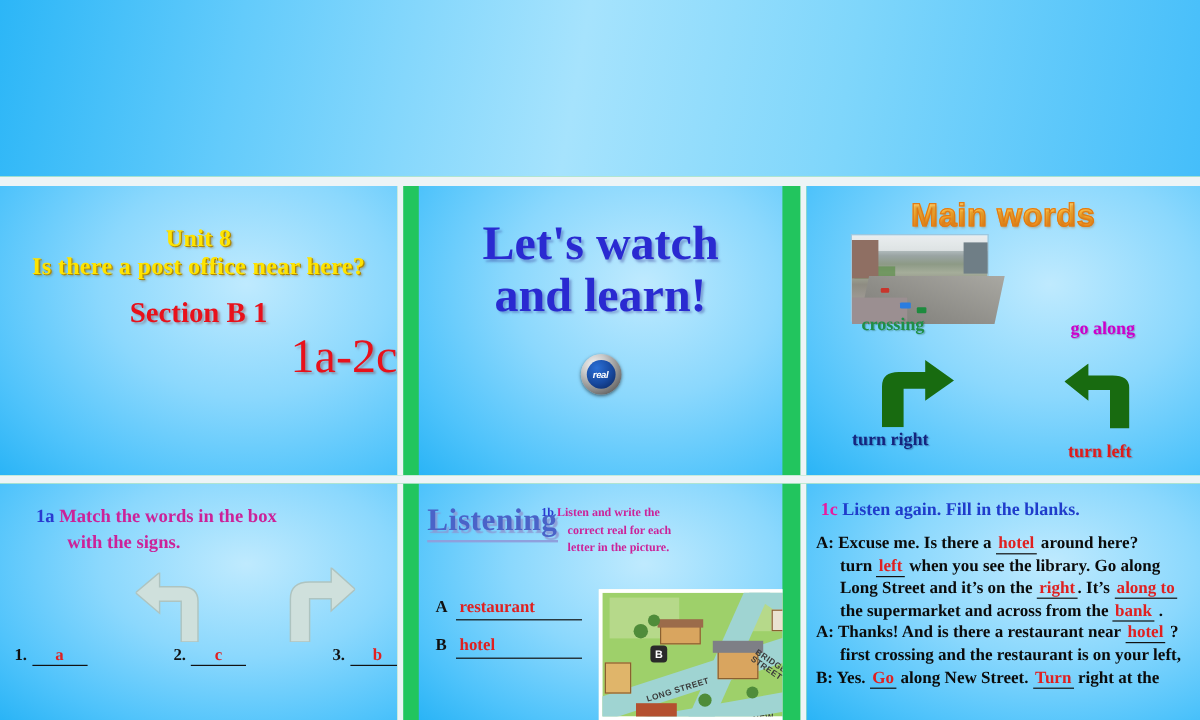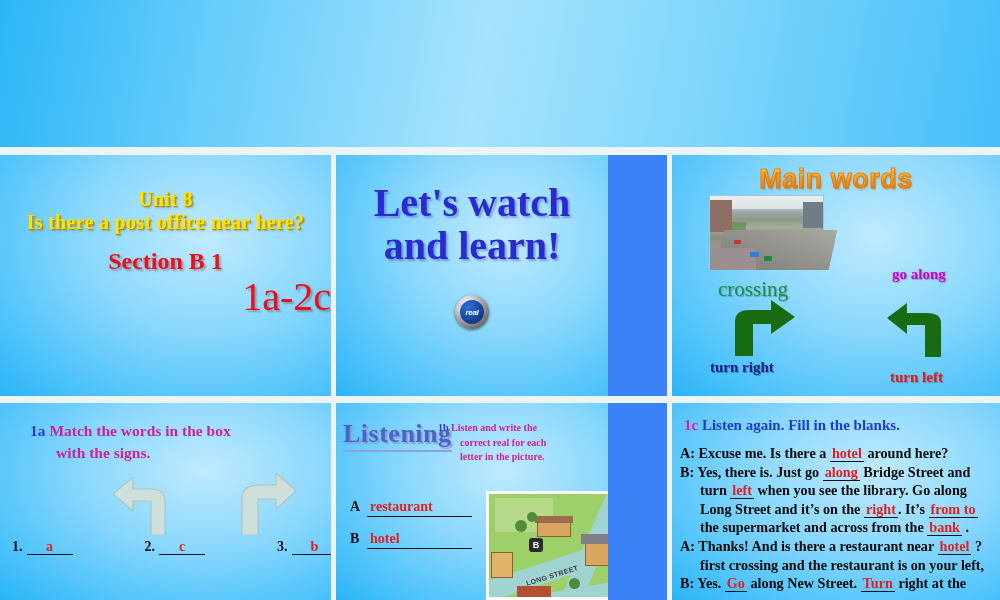--- a/index.html
+++ b/index.html
@@ -3,21 +3,21 @@
 <meta charset="utf-8">
 <style>
   * { box-sizing: border-box; margin: 0; padding: 0; }
   html, body {
     width: 1000px; height: 600px; overflow: hidden;
     font-family: "Liberation Serif", serif;
     background: #eaf1f3;
   }
   #stage {
     position: relative; width: 1000px; height: 600px;
-    background: #3b82f6;
+    background: #22c55e;
   }
 
   
   .banner {
     position: absolute; left: 0; top: 0; width: 1000px; height: 147px;
     background: linear-gradient(100deg,#2cb6f7 0%, #63cbfb 20%, #a6e3fd 48%, #7fd6fb 70%, #45befa 100%);
   }
   .banner-gap {
     position: absolute; left: 0; top: 147px; width: 1000px; height: 8px;
     background: #edf4f6;
@@ -25,21 +25,21 @@
 
   
   .panel {
     position: absolute;
     background: radial-gradient(ellipse at 62% 34%, #bfeafe 0%, #8bd8fd 42%, #4fc3fb 78%, #2ab4f6 100%);
     overflow: hidden;
   }
   .row1 { top: 155px; height: 241px; }
   .row2 { top: 403px; height: 197px; }
   .colA { left: 0px;   width: 331px; }
-  .colB { left: 336px; width: 272px; }
+  .colB { left: 349px; width: 303px; }
   .colC { left: 672px; width: 328px; }
 
   .vgap {
     position: absolute; width: 5px; background: #edf4f6;
   }
   .hgap {
     position: absolute; left: 0; width: 1000px; height: 7px; top: 396px;
     background: #edf4f6;
   }
 
@@ -113,22 +113,22 @@
   .photo-bld-r { position:absolute; right:0; top:6px; width:20px; height:26px; background:#6f7e86; }
   .photo-road  { position:absolute; left:10px; top:34px; width:100%; height:40px;
                  background:linear-gradient(200deg,#a9a8a2 0%,#8d8c87 60%,#7d7c77 100%); transform:skewX(-12deg); }
   .photo-car1  { position:absolute; left:40px; top:56px; width:9px; height:5px; background:#2b7de0; border-radius:1px;}
   .photo-car2  { position:absolute; left:54px; top:60px; width:8px; height:5px; background:#1d8b3e; border-radius:1px;}
   .photo-car3  { position:absolute; left:24px; top:44px; width:7px; height:4px; background:#c8352c; border-radius:1px;}
   .photo-green { position:absolute; left:2px; top:26px; width:34px; height:10px; background:#5d8f4a; opacity:.7;}
   .photo-plaza { position:absolute; left:0px; top:52px; width:46px; height:22px; background:#9b8f91; }
 
   .label-crossing {
-    position: absolute; left: 46px; top: 122px;
-    color: #1f8f46; font-weight: normal; font-size: 21px;
+    position: absolute; left: 46px; top: 108px;
+    color: #1f8f46; font-weight: bold; font-size: 15px;
     text-shadow: 1px 1px 1px rgba(0,60,20,.3);
   }
   .label-goalong {
     position: absolute; left: 220px; top: 111px;
     color: #cc00cc; font-weight: bold; font-size: 15px;
     text-shadow: 1px 1px 1px rgba(90,0,90,.3);
   }
   .label-turnright {
     position: absolute; left: 38px; top: 204px;
     color: #14247e; font-weight: bold; font-size: 15px;
@@ -364,26 +364,25 @@
     </div>
   </div>
 
   <div class="panel row2 colC">
     <div class="q1c">
       <span class="num">1c</span>
       <span class="txt">Listen again. Fill in the blanks.</span>
     </div>
     <div class="dialog" id="dialog-lines">
         <div class="dline"><span><span class="spk">A: </span><span>Excuse me. Is there a </span><span class="fill">hotel</span><span> around here?</span></span></div>
-        <div class="dline"><span><span class="spk">B: </span><span>Yes, there is. Just go </span><span class="fill">along</span><span> Bridge Street and</span></span></div>
         <div class="dline">
           <span class="dl-ind"><span>turn </span><span class="fill">left</span><span> when you see the library. Go along</span></span>
         </div>
         <div class="dline">
-          <span class="dl-ind"><span>Long Street and it’s on the </span><span class="fill">right</span><span>. It’s </span><span class="fill">from to</span></span>
+          <span class="dl-ind"><span>Long Street and it’s on the </span><span class="fill">right</span><span>. It’s </span><span class="fill">along to</span></span>
         </div>
         <div class="dline">
           <span class="dl-ind"><span>the supermarket and across from the </span><span class="fill">bank</span><span> .</span></span>
         </div>
         <div class="dline"><span><span class="spk">A: </span><span>Thanks! And is there a restaurant near </span><span class="fill">hotel</span><span> ?</span></span></div>
         <div class="dline">
           <span class="dl-ind"><span>first crossing and the restaurant is on your left,</span></span>
         </div>
         <div class="dline"><span><span class="spk">B: </span><span>Yes. </span><span class="fill">Go</span><span> along New Street. </span><span class="fill">Turn</span><span> right at the</span></span></div>
       </div>

